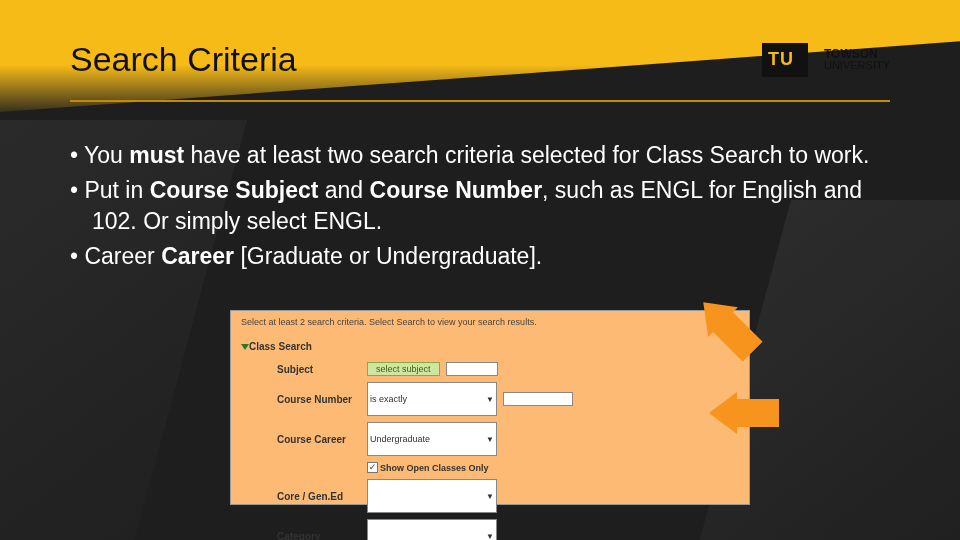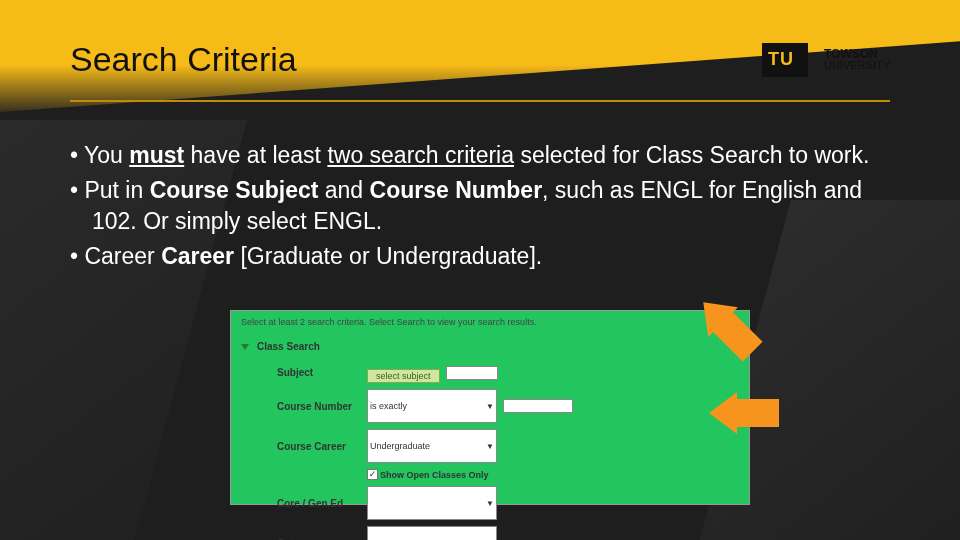--- a/index.html
+++ b/index.html
@@ -58,57 +58,57 @@
     height: 2px; background: #c28c0a; z-index: 3;
   }
   
   .content {
     position: absolute; top: 140px; left: 70px; right: 70px;
     font-size: 23px; line-height: 1.35; color: #fff; z-index: 3;
   }
   .content li { list-style: none; padding-left: 22px; text-indent: -22px; margin-bottom: 4px; }
   .bullet::before { content: "• "; }
   .content .bold { font-weight: bold; }
-  .content .underline { text-decoration: underline; }
+  .content .underline { }
   .content .orange { color: #ffffff; font-weight: bold; }
   .content .italic { }
   
   .panel-wrap {
     position: absolute; left: 230px; top: 310px;
     width: 520px; height: 195px;
     z-index: 4;
   }
   .panel {
     width: 100%; height: 100%;
-    background: #22c55e;
+    background: #fdba74;
     border: 1px solid #999;
     font-size: 9px; color: #333;
     position: relative;
     padding: 6px 10px;
   }
   .panel .instr { font-size: 9px; color: #444; margin-bottom: 14px; }
   .panel .section-title {
     font-size: 10px; font-weight: bold; color: #333;
-    display: flex; align-items: center; gap: 8px; margin-bottom: 10px;
+    display: flex; align-items: center; gap: 0; margin-bottom: 10px;
   }
   .tri-down {
     width: 0; height: 0; border-left: 4px solid transparent;
     border-right: 4px solid transparent; border-top: 6px solid #2a7a2a;
   }
   .panel .row {
     display: flex; align-items: center; margin-bottom: 6px;
     padding-left: 36px;
   }
   .panel .row .lbl {
     width: 90px; font-size: 10px; font-weight: bold; color: #333;
   }
   .panel .ctrl { display: flex; align-items: center; gap: 6px; }
   .btn-subject {
     background: #cfe6a0; border: 1px solid #8aa84a;
-    font-size: 9px; padding: 1px 8px; color: #3a5a1a; margin-top: 7px;
+    font-size: 9px; padding: 1px 8px; color: #3a5a1a;
   }
   .input-small {
     width: 52px; height: 14px; border: 1px solid #888; background: #fff;
   }
   .select {
     height: 14px; border: 1px solid #888; background: #fff;
     font-size: 9px; padding: 16px 2px;
     display: flex; align-items: center; justify-content: space-between;
   }
   .select.wide { width: 130px; }

